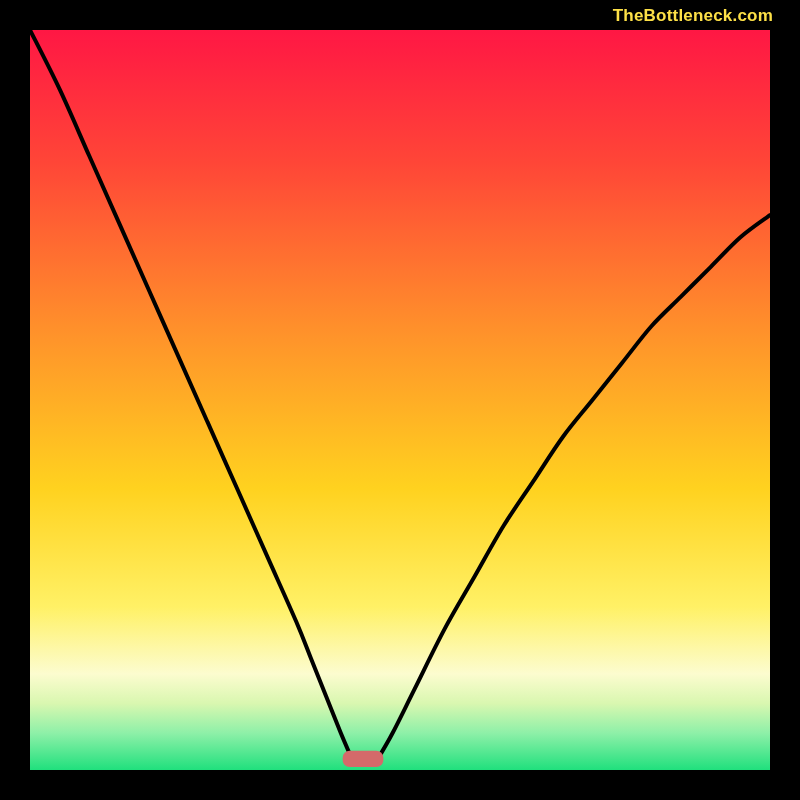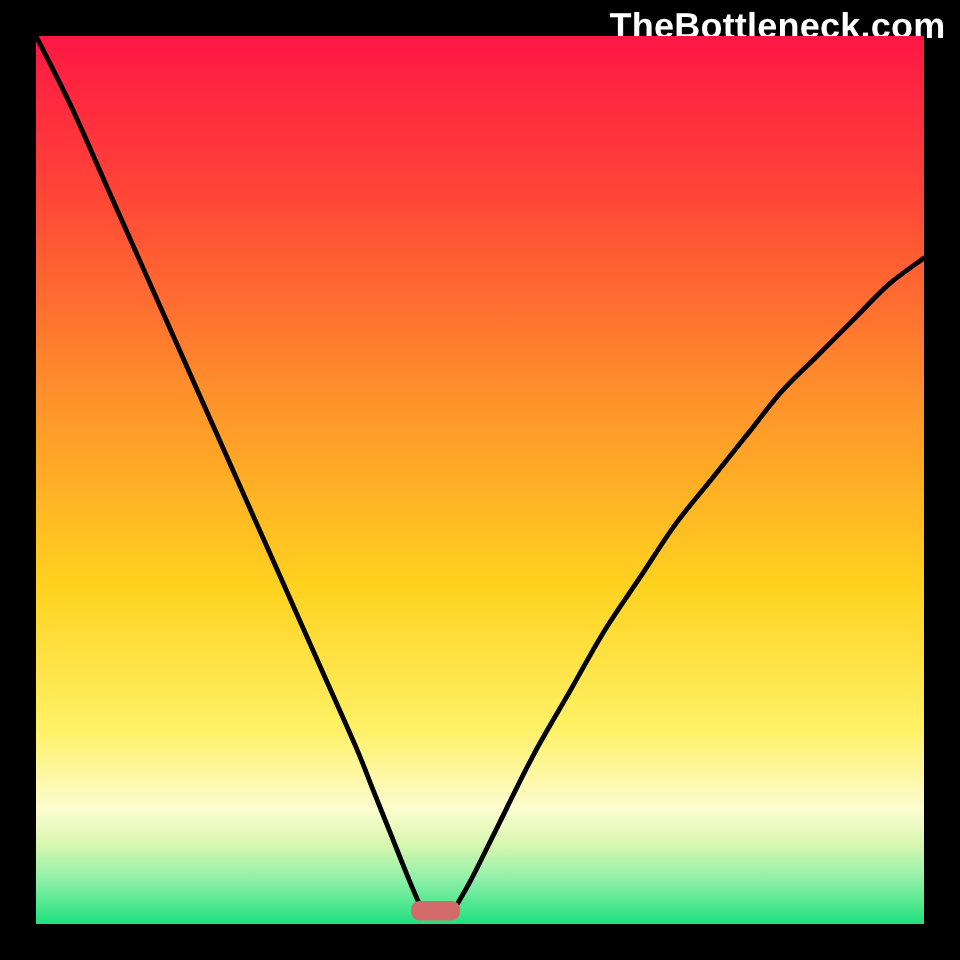--- a/index.html
+++ b/index.html
@@ -23,23 +23,23 @@
     position: absolute;
     top: 30px;
     left: 30px;
     width: 740px;
     height: 740px;
     overflow: hidden;
   }
   .watermark {
     position: absolute;
     top: 6px;
-    right: 12px;
-    color: #ffffff;
-    font-size: 30px;
+    right: 27px;
+    color: #fde047;
+    font-size: 17px;
     font-weight: 600;
     letter-spacing: 0.2px;
   }
   svg { display: block; }
 </style>
 </head>
 <body>
 
 <div class="frame">
   <div class="watermark">TheBottleneck.com</div>

